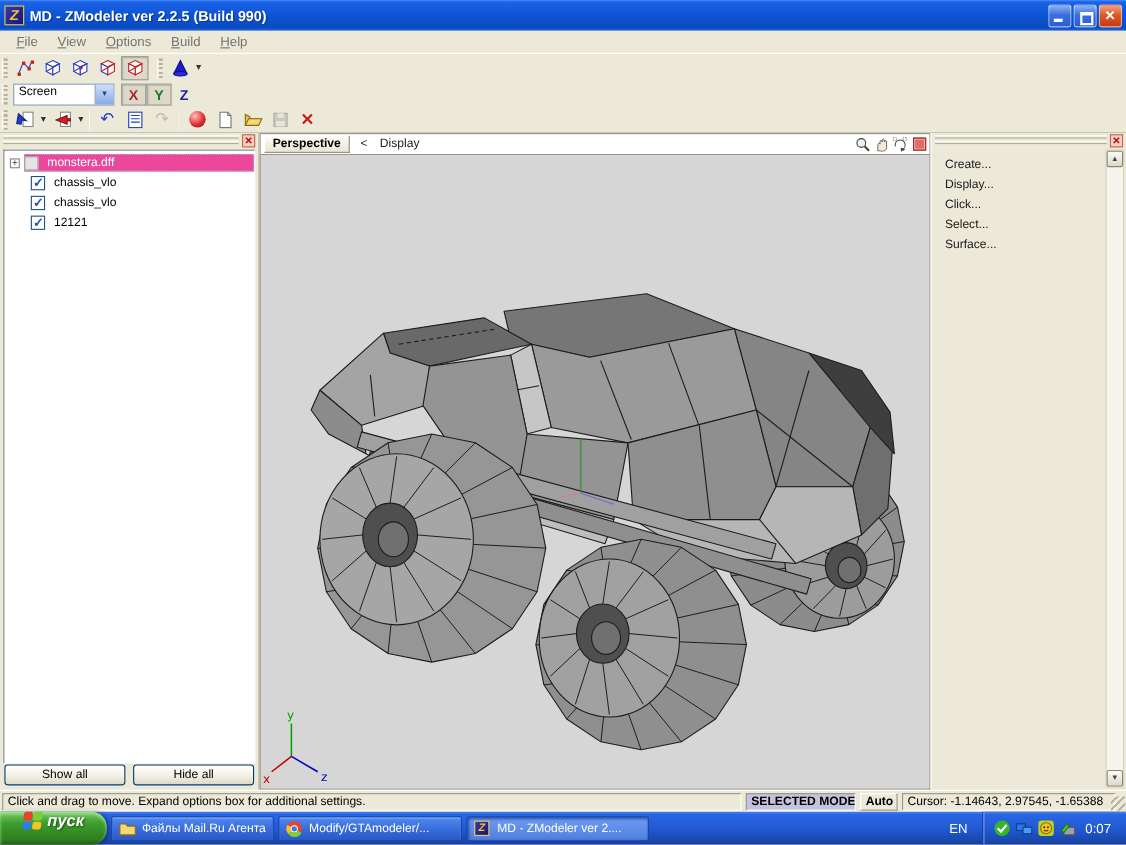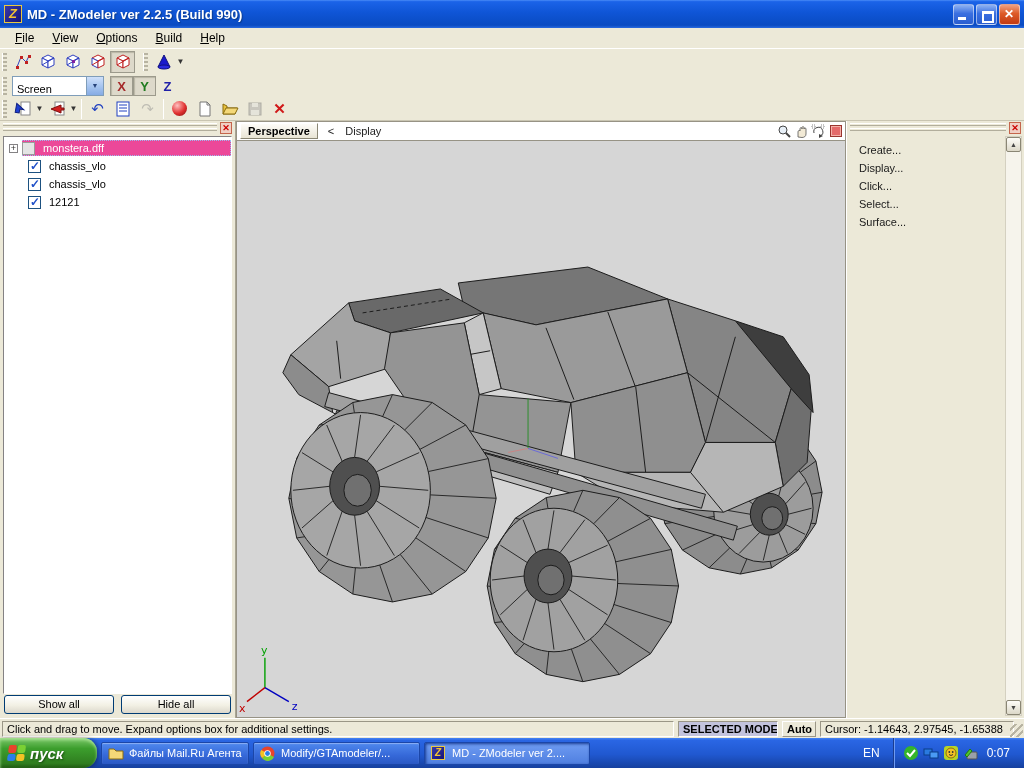--- a/index.html
+++ b/index.html
@@ -16,37 +16,37 @@
   #titlebar .title { color:#fff; font-weight:bold; font-size:13px; text-shadow:1px 1px 1px #0a3a8c; flex:1; }
   .win-btn { width:21px; height:21px; border:1px solid rgba(255,255,255,.5); border-radius:3px; margin-left:2px;
     background:linear-gradient(180deg,#8fb2f2,#3a6fe0 45%,#2a5ed0); position:relative; }
   .win-btn.close { background:linear-gradient(180deg,#f0a080,#dd5b28 45%,#c23a12); }
   .win-btn.min::after { content:""; position:absolute; left:4px; bottom:4px; width:8px; height:3px; background:#fff; }
   .win-btn.restore::after { content:""; position:absolute; left:5px; top:6px; width:8px; height:7px; border:2px solid #fff; border-top-width:3px; }
   .win-btn.close::after { content:"\2715"; color:#fff; font-weight:bold; font-size:12px; position:absolute; left:4px; top:2px; }
 
   
   #menubar { left:0; top:28px; width:1024px; height:20px; background:#ece9d8; display:flex; align-items:center; padding-left:6px; }
-  .menu-item { display:inline-block; padding:2px 9px; font-size:12px; color:#000000; }
+  .menu-item { display:inline-block; padding:2px 9px; font-size:12px; color:#737373; }
   .menu-item::first-letter { text-decoration:underline; }
 
   
   .toolbar { background:#ece9d8; display:flex; align-items:center; }
   #tb1 { left:0; top:48px; width:1024px; height:26px; border-top:1px solid #fff; }
   #tb2 { left:0; top:74px; width:1024px; height:23px; }
   #tb3 { left:0; top:97px; width:1024px; height:24px; border-bottom:1px solid #c9c5b2; }
   .grip { width:5px; height:18px; margin:0 3px 0 2px;
     background:repeating-linear-gradient(180deg,#b8b4a2 0 2px,#ece9d8 2px 4px); border-left:1px solid #fff; }
   .tbtn { width:25px; height:22px; display:flex; align-items:center; justify-content:center; border:1px solid transparent; }
   .tbtn.pressed { background:#ddd9ca; border:1px solid #9c9a8c; box-shadow:inset 1px 1px 1px #b9b5a5; }
   .tbtn.disabled { opacity:.45; filter:grayscale(1); }
   .dd-arrow { width:9px; height:22px; font-size:8px; color:#333; display:flex; align-items:center; justify-content:center; }
   .tsep { width:1px; height:20px; background:#c0bcaa; border-right:1px solid #fff; margin:0 3px; }
   
-  .combo { width:92px; height:20px; background:#fff; border:1px solid #7f9db9; display:flex; align-items:flex-end; margin-left:2px; }
+  .combo { width:92px; height:20px; background:#fff; border:1px solid #7f9db9; display:flex; align-items:flex-start; margin-left:2px; }
   .combo .val { flex:1; padding-left:4px; font-size:11px; }
   .combo .btn { width:17px; height:18px; background:linear-gradient(180deg,#cfe0fa,#a8c6f0 50%,#86abe4); border-left:1px solid #7f9db9; text-align:center; }
   .combo .btn::after { content:"\25BC"; font-size:7px; color:#27437a; line-height:18px; }
   .axis-btn { width:23px; height:20px; font-weight:bold; font-size:13px; text-align:center; line-height:19px; border:1px solid transparent; }
   .axis-btn.pressed { background:#ddd9ca; border:1px solid #9c9a8c; box-shadow:inset 1px 1px 1px #b9b5a5; }
   .ax-x { color:#a52a2a; } .ax-y { color:#1e7a1e; } .ax-z { color:#2020a8; }
   .glyph-icon { font-size:15px; line-height:1; }
   .sphere { width:15px; height:15px; border-radius:50%; background:radial-gradient(circle at 35% 30%,#ffc0c0,#e03030 55%,#7a0e0e); }
   .xdel { color:#d01818; font-weight:bold; font-size:15px; }
 
@@ -106,21 +106,21 @@
   #sb-auto { left:782px; width:34px; font-weight:bold; text-align:center; border-color:#fff #9a9686 #9a9686 #fff; }
   #sb-cursor { left:820px; width:194px; }
   #sb-grip { position:absolute; right:1px; bottom:1px; width:13px; height:13px;
     background:repeating-linear-gradient(135deg,transparent 0 3px,#b8b4a2 3px 5px); }
 
   
   #taskbar { left:0; top:738px; width:1024px; height:30px;
     background:linear-gradient(180deg,#4584f4 0%,#2a66e4 8%,#2058d0 55%,#16409e 100%); display:flex; align-items:center; }
   #start-btn { width:97px; height:30px; border-radius:0 14px 14px 0;
     background:linear-gradient(180deg,#7bc86a,#3c9e2d 35%,#2f7d1f 85%,#1f5a12);
-    box-shadow:inset 0 2px 3px #a5e090, 2px 0 4px rgba(0,0,0,.35); display:flex; align-items:center; padding-left:8px; }
+    box-shadow:inset 0 2px 3px #a5e090, 2px 0 4px rgba(0,0,0,.35); display:flex; padding-left:21px; }
   #start-btn .flag { width:18px; height:16px; display:grid; grid-template-columns:8px 8px; grid-gap:1px; transform:skewX(-8deg); margin-right:4px; }
   #start-btn .flag i { border-radius:2px; }
   #start-btn .label { color:#fff; font-weight:bold; font-style:italic; font-size:15px; text-shadow:1px 1px 2px #1a4d10; }
   .task { height:23px; margin-left:4px; border-radius:2px; border:1px solid #1b46a8; color:#fff; font-size:11px;
     background:linear-gradient(180deg,#4f88ee,#3568d8 60%,#2a58c4); box-shadow:inset 0 1px 1px #8cb0f4;
     display:flex; align-items:center; padding:0 6px; white-space:nowrap; overflow:hidden; }
   .task.active { background:linear-gradient(180deg,#6f9cf2,#4f7fe0); box-shadow:inset 1px 1px 3px #1a3c90; }
   .task .ticon { width:16px; height:14px; margin-right:5px; flex:none; }
   #lang { color:#fff; font-size:12px; margin-left:auto; padding:0 14px; }
   #tray { height:30px; display:flex; align-items:center; border-left:1px solid #6f9bf2; box-shadow:-1px 0 0 #1a3c90; padding:0 8px; }

